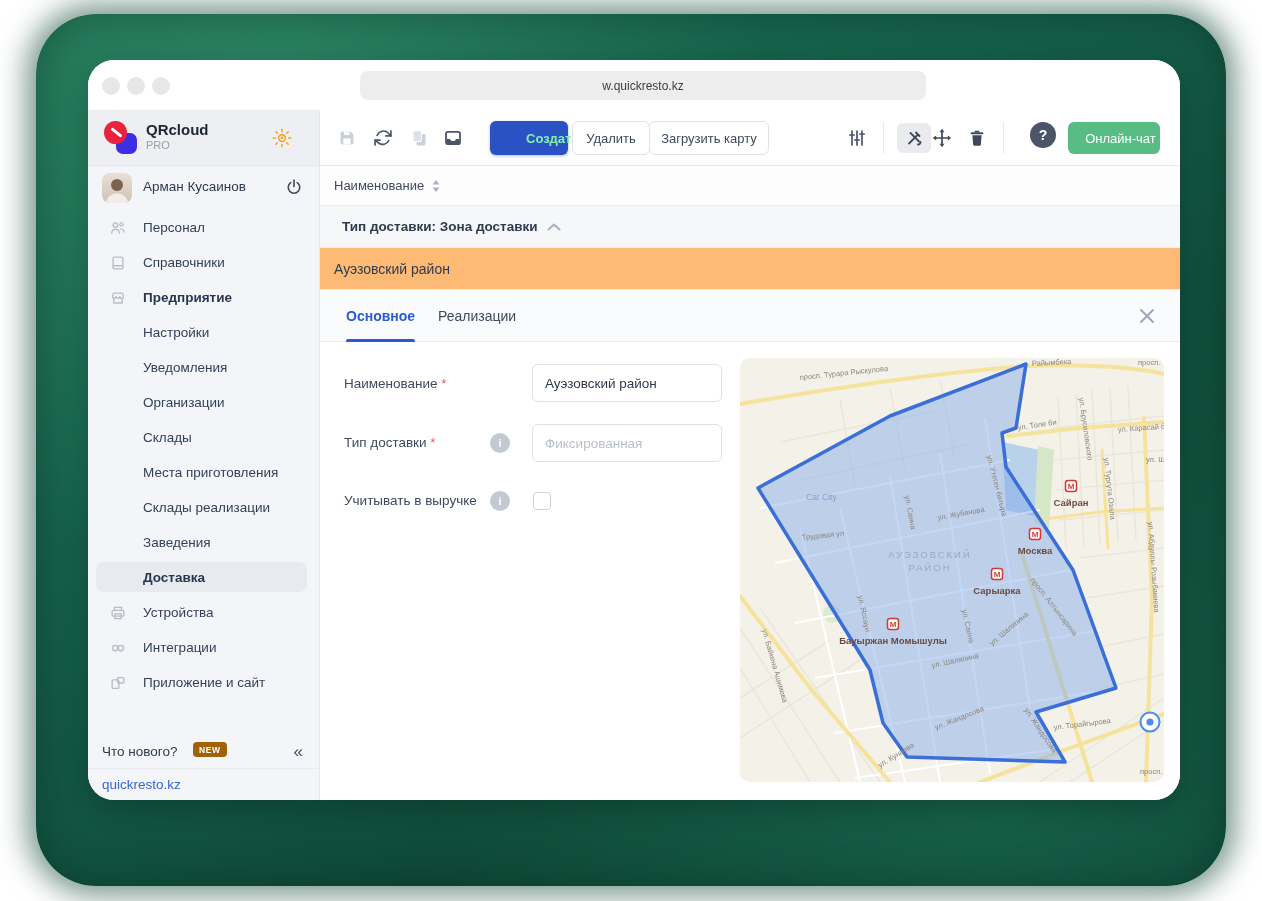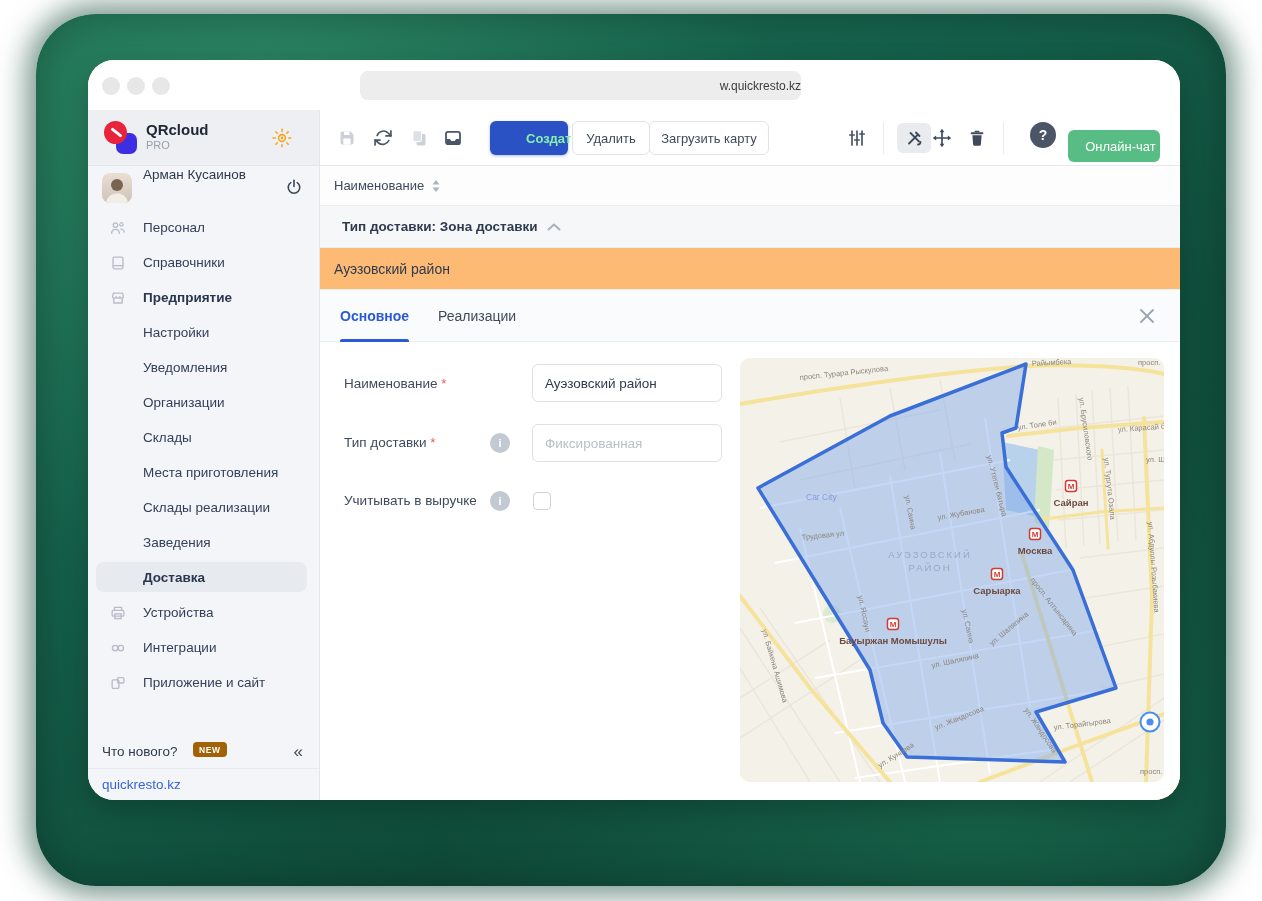--- a/index.html
+++ b/index.html
@@ -14,22 +14,22 @@
       linear-gradient(150deg,#1d6f53 0%, #15604a 35%, #0f4a38 70%, #0d4434 100%);
     box-shadow:0 0 28px 10px rgba(16,70,52,.55), inset 0 0 40px rgba(0,0,0,.25); }
 
   
   .window { position:absolute; left:88px; top:60px; width:1092px; height:740px; background:#fff;
     border-radius:26px; overflow:hidden; box-shadow:0 8px 26px rgba(0,0,0,.2); }
 
   
   .browser-bar { position:absolute; left:0; top:0; width:100%; height:50px; background:#fff; }
   .dot { position:absolute; top:17px; width:18px; height:18px; border-radius:50%; background:#e7e7e7; }
-  .url-pill { position:absolute; left:272px; top:11px; width:441px; height:29px; background:#ededed;
-    border-radius:8px; display:flex; align-items:center; justify-content:flex-end;
+  .url-pill { position:absolute; left:272px; top:11px; width:566px; height:29px; background:#ededed;
+    border-radius:8px; display:flex; align-items:center; justify-content:center;
     font-size:12px; color:#3d3d3d; }
 
   
   .sidebar-head { position:absolute; left:0; top:50px; width:232px; height:56px; background:#edeff3;
     border-bottom:1px solid #e4e6ea; border-right:1px solid #e4e6ea; }
   .logo { position:absolute; left:16px; top:10px; width:36px; height:36px; }
   .logo .sq { position:absolute; left:12px; top:13px; width:21px; height:21px; border-radius:7px; background:#3c2ee2; }
   .logo .ci { position:absolute; left:0; top:1px; width:23px; height:23px; border-radius:50%; background:#e8233c; }
   .logo .slash { position:absolute; left:6px; top:11px; width:13px; height:3px; background:#fff; border-radius:2px; transform:rotate(38deg); }
   .brand-name { position:absolute; left:58px; top:11px; font-size:15px; font-weight:bold; color:#1e2634; }
@@ -40,29 +40,29 @@
   .tb-icon { position:absolute; top:18px; width:20px; height:20px; cursor:pointer; }
   .btn { border:none; border-radius:6px; font-family:"Liberation Sans",sans-serif; font-size:13px; cursor:pointer; }
   .btn-create { position:absolute; left:170px; top:11px; width:78px; height:34px; background:#2a52c4; color:#86efac; font-weight:bold; box-shadow:0 1px 3px rgba(42,82,196,.4);padding-left:36px; }
   .btn-group { position:absolute; left:252px; top:11px; height:34px; display:flex; }
   .btn-group .btn { background:#fff; border:1px solid #dfe3e8; color:#3f4a5c; height:34px; }
   .btn-group .btn + .btn { margin-left:-1px; }
   .tool-pill { position:absolute; left:577px; top:13px; width:34px; height:30px; background:#e9ebef; border-radius:6px; display:flex; align-items:center; justify-content:center; cursor:pointer; }
   .tb-divider { position:absolute; top:12px; width:1px; height:32px; background:#e8eaee; }
   .help-circle { position:absolute; left:710px; top:12px; width:26px; height:26px; border-radius:50%; background:#4a5568; color:#fff;
     display:flex; align-items:center; justify-content:center; font-size:14px; font-weight:bold; cursor:pointer; }
-  .btn-chat { position:absolute; left:748px; top:20px; width:92px; height:32px; background:#57bd84; color:#fff;padding-left:13px; }
+  .btn-chat { position:absolute; left:748px; top:12px; width:92px; height:32px; background:#57bd84; color:#fff;padding-left:13px; }
 
   
   .sidebar { position:absolute; left:0; top:106px; width:232px; height:634px; background:#f4f5f8;
     border-right:1px solid #e4e6ea; display:flex; flex-direction:column; }
   .user-row { position:relative; height:44px; }
   .avatar { position:absolute; left:14px; top:7px; width:30px; height:30px; border-radius:8px; overflow:hidden;
     background:linear-gradient(#e9dfd5,#cfc3b7); }
-  .user-name { position:absolute; left:55px; top:1px; font-size:13.5px; color:#2f3a4e; }
+  .user-name { position:absolute; left:55px; top:13px; font-size:13.5px; color:#2f3a4e; }
   .power { position:absolute; right:16px; top:12px; width:18px; height:18px; cursor:pointer; }
   .nav-item { position:relative; height:35px; display:flex; align-items:center; cursor:pointer; }
   .nav-item .nico { position:absolute; left:21px; width:18px; height:18px; }
   .nav-item .nlabel { position:absolute; left:55px; font-size:13.5px; color:#34405a; }
   .nav-item.bold .nlabel { font-weight:bold; color:#2a3650; }
   .nav-item.active::before { content:""; position:absolute; left:8px; right:12px; top:2px; bottom:3px; background:#e7eaee; border-radius:8px; }
   .nav-item.active .nlabel { font-weight:bold; color:#2a3650; position:absolute; }
   .side-footer { margin-top:auto; }
   .whats-new { position:relative; height:30px; display:flex; align-items:center;padding-left:37px; }
   .wn-label { position:absolute; left:14px; font-size:13.5px; color:#2f3a4e; cursor:pointer; }
@@ -347,21 +347,21 @@
         <span class="gl">Тип доставки: Зона доставки</span>
         <svg class="chev" width="16" height="10" viewBox="0 0 16 10">
           <polyline points="2.5,7.5 8,2.5 13.5,7.5" fill="none" stroke="#aab2bf" stroke-width="2" stroke-linecap="round" stroke-linejoin="round"></polyline>
         </svg>
       </div>
       <div class="item-row">
         <span class="il">Ауэзовский район</span>
       </div>
 
       <div class="tab-bar">
-        <div class="tab active" style="left:20px">Основное</div>
+        <div class="tab active" style="left:26px">Основное</div>
         <div class="tab" style="left:118px">Реализации</div>
         <svg class="close-x" viewBox="0 0 18 18">
           <g stroke="#9aa4b2" stroke-width="1.8" stroke-linecap="round">
             <line x1="3" y1="3" x2="15" y2="15"></line>
               <line x1="15" y1="3" x2="3" y2="15"></line>
           </g>
         </svg>
       </div>
 
       <div class="detail">

